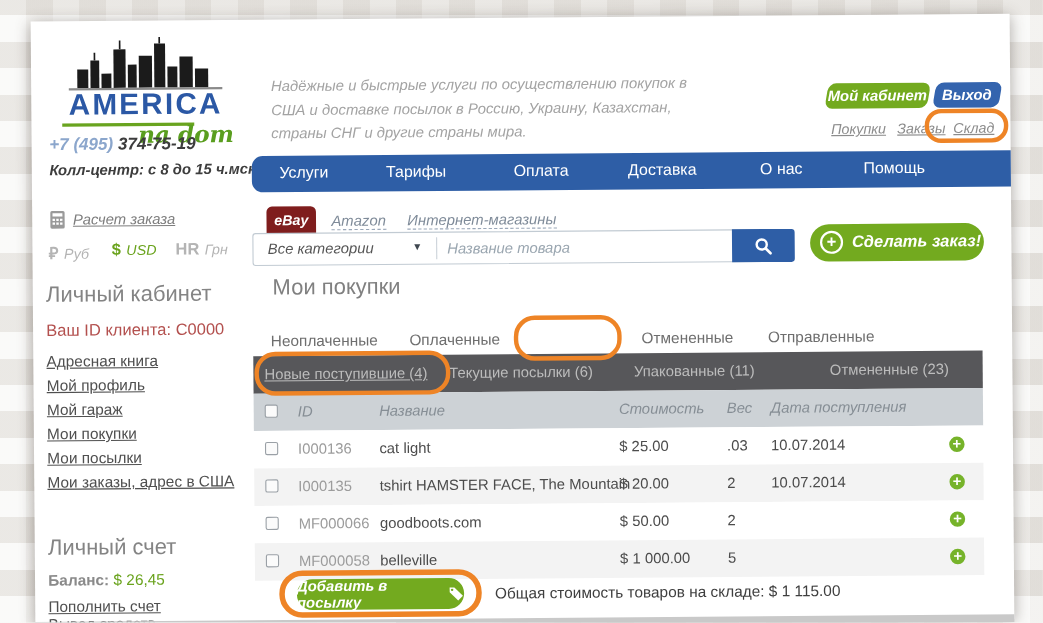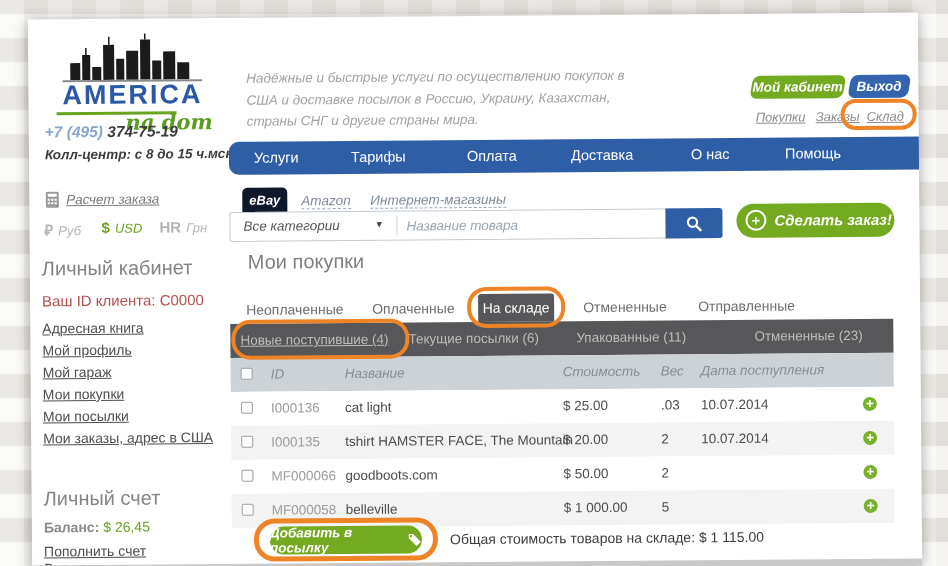--- a/index.html
+++ b/index.html
@@ -41,21 +41,21 @@
   #lnkPok { left:727px; } #lnkZak { left:787px; } #lnkSkl { left:838px; }
   .oval { border:4px solid #ee8426; border-radius:18px; background:transparent; z-index:6; }
   #ovalSklad { left:812px; top:86px; width:76px; height:31px; border-radius:15px; }
 
   
   #mainNav { left:200px; top:124px; width:690px; height:33px; background:#2e5ea6; border-radius:10px 0 0 10px; }
   #mainNav span { position:absolute; top:8px; color:#fff; font-size:14.5px; cursor:pointer; }
   .n1{left:25px}.n2{left:122px}.n3{left:238px}.n4{left:342px}.n5{left:462px}.n6{left:556px}
 
   
-  #ebayTab { left:213px; top:170px; width:45px; height:25px; background:#0f172a; border-radius:5px 5px 0 0;
+  #ebayTab { left:213px; top:170px; width:45px; height:25px; background:#7f1d1d; border-radius:5px 5px 0 0;
              color:#fff; font-style:italic; font-weight:bold; font-size:13px; text-align:center; line-height:25px; }
   .storeLink { top:176px; font-style:italic; font-size:13.5px; color:#7f8b99; border-bottom:1px dashed #9aa7b8; }
   #amazonTab { left:272px; } #shopsTab { left:341px; }
 
   #searchBar { left:200px; top:194px; width:492px; height:30px; border:1px solid #c2cbd3; border-radius:3px; background:#fff; }
   #catSelect { position:absolute; left:0; top:0; width:366px; height:28px; cursor:pointer; }
   #catValue { position:absolute; left:13px; top:6px; font-style:italic; font-size:13.5px; color:#555; }
   #catArrow { position:absolute; left:146px; top:6px; font-size:11px; color:#3f4750; }
   #searchDivider { position:absolute; left:166px; top:4px; width:1px; height:20px; background:#ccd3da; }
   #searchInput { position:absolute; left:176px; top:1px; width:256px; height:26px; border:none; outline:none;
@@ -244,21 +244,20 @@
   </div>
   <a id="topupLink">Пополнить счет</a>
   <div id="cutLinkWrap">
     <a>Вывод средств</a>
   </div>
 
   <h2 id="purchasesTitle">Мои покупки</h2>
 
   <span id="pt0" class="ptab">Неоплаченные</span>
   <span id="pt1" class="ptab">Оплаченные</span>
-  <span id="pt2" class="ptab">На складе</span>
   <span id="pt3" class="ptab">Отмененные</span>
   <span id="pt4" class="ptab">Отправленные</span>
   <div id="ovalTab" class="oval"></div>
 
   <div id="subtabBar">
     <span id="st0">Новые поступившие (4)</span>
     <span id="st1">Текущие посылки (6)</span>
     <span id="st2">Упакованные (11)</span>
     <span id="st3">Отмененные (23)</span>
   </div>

